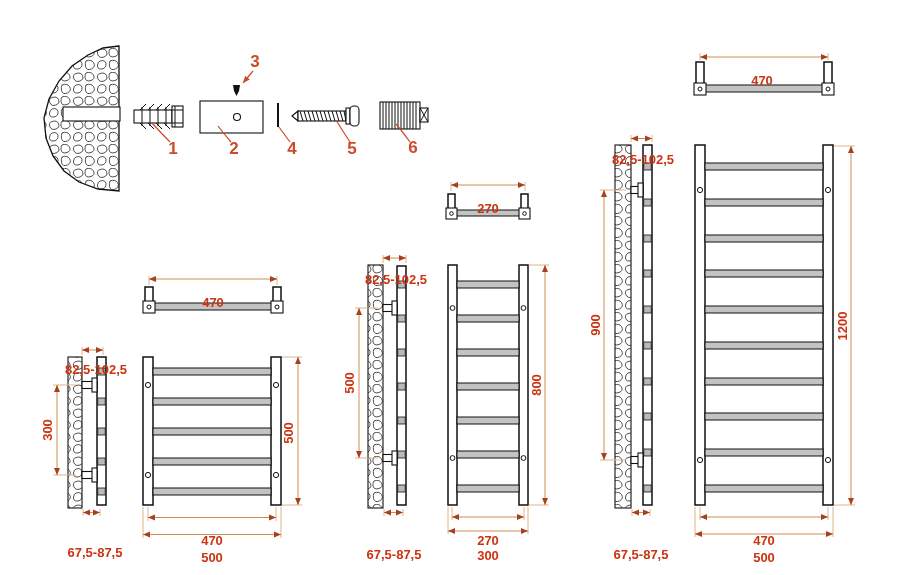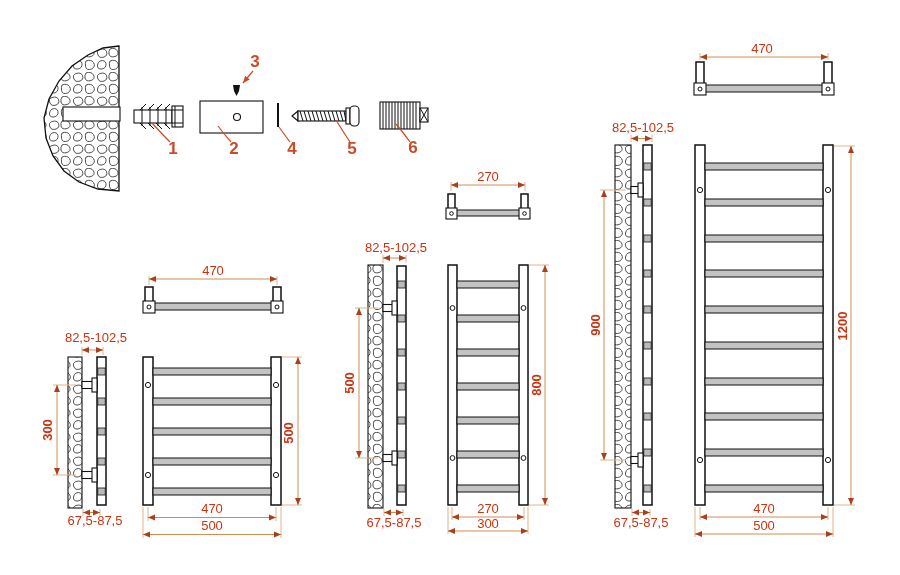--- a/index.html
+++ b/index.html
@@ -2,22 +2,22 @@
 <html><head>
 <meta charset="utf-8">
 <style>
   html,body { margin:0; padding:0; background:#ffffff; }
   .stage {
     position:relative; width:900px; height:575px; background:#ffffff;
     font-family:"Liberation Sans", sans-serif; overflow:hidden;
   }
   .stage svg { position:absolute; left:0; top:0; }
   .dim {
-    position:absolute; color:#cc3311; font-weight:normal; font-size:13px;
-    white-space:nowrap; transform:translateX(-50%); line-height:14px;
+    position:absolute; color:#cc3311; font-weight:bold; font-size:13px;
+    white-space:nowrap; transform:translateX(-50%); line-height:14px;margin-top:32px;
   }
   .dimv {
     position:absolute; color:#cc3311; font-weight:bold; font-size:13px;
     white-space:nowrap; transform:translate(-50%,-50%) rotate(-90deg); line-height:14px;
   }
   .plabel {
     position:absolute; color:#cd4a28; font-weight:bold; font-size:17px;
     white-space:nowrap; transform:translateX(-50%); line-height:18px;
   }
   

